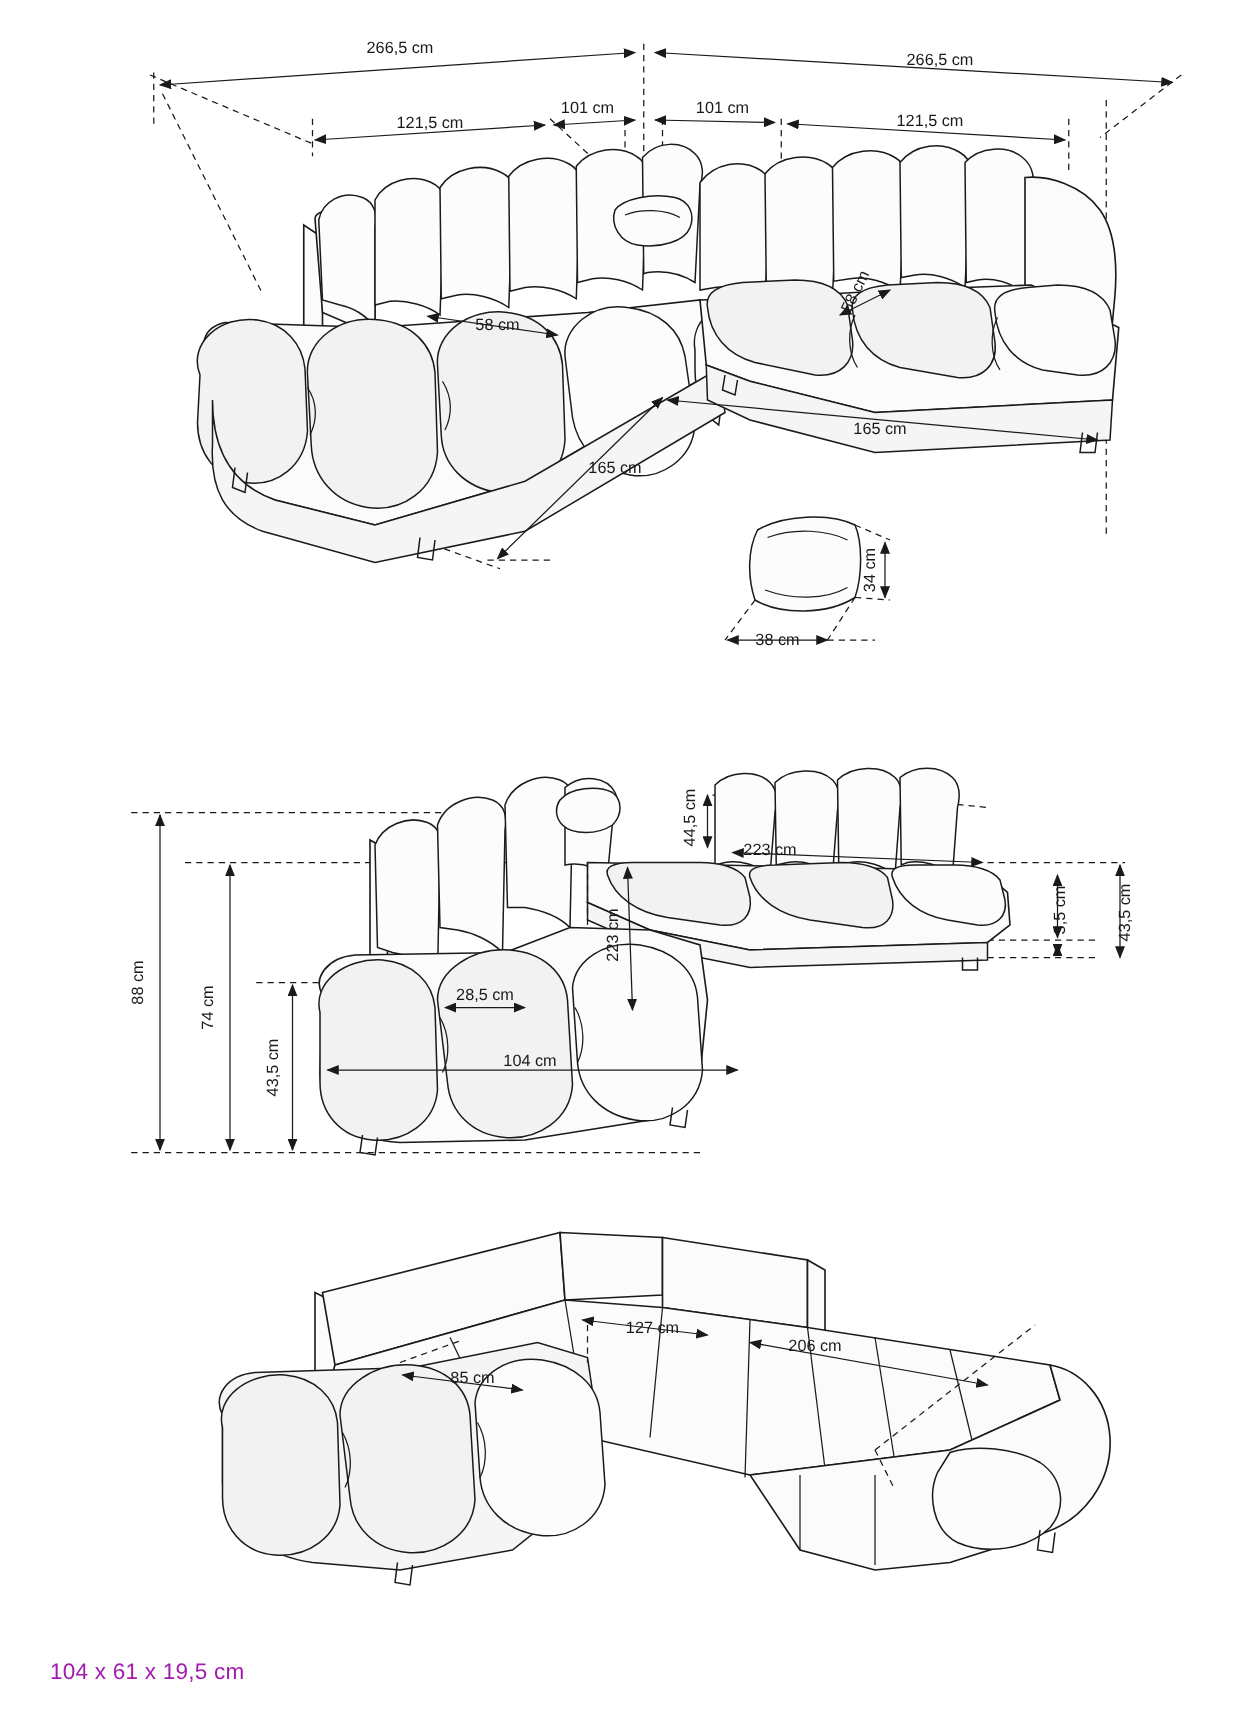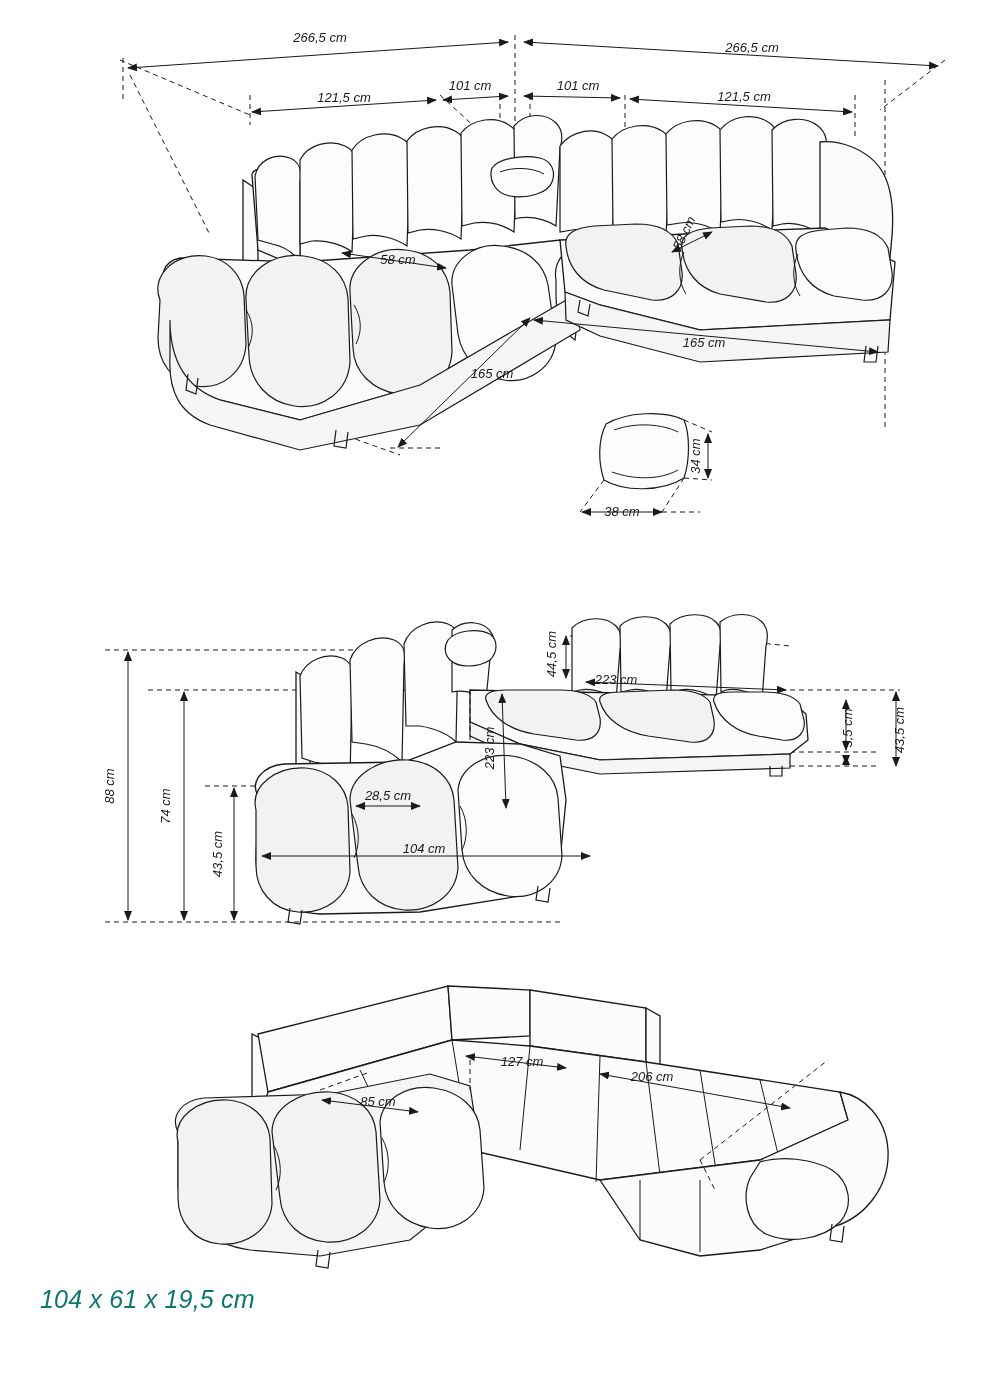--- a/index.html
+++ b/index.html
@@ -1,20 +1,20 @@
 <!DOCTYPE html>
 <html><head>
 <meta charset="utf-8">
 <style>
   html,body{margin:0;padding:0;background:#ffffff;}
   body{width:1000px;height:1373px;position:relative;font-family:"Liberation Sans",sans-serif;color:#1a1a1a;overflow:hidden;}
-  #sheet{position:absolute;left:0;top:0;width:1000px;height:1373px;font-style:italic;}
+  #sheet{position:absolute;left:0;top:0;width:1000px;height:1373px;}
   svg{position:absolute;left:0;top:0;width:1000px;height:1373px;}
   .dimtext{font-family:"Liberation Sans",sans-serif;font-size:13px;fill:#1a1a1a;}
-  .footnote{position:absolute;left:40px;top:1285px;font-size:25px;color:#0f766e;letter-spacing:0.2px;}
+  .footnote{position:absolute;left:40px;top:1327px;font-size:18px;color:#a21caf;letter-spacing:0.2px;}
   .ln{stroke:#1a1a1a;fill:none;}
   .thin{stroke-width:1;}
   .med{stroke-width:1.2;}
   .dash{stroke-dasharray:5 4;stroke-width:1;}
   .body-fill{fill:#fbfbfb;stroke:#1a1a1a;stroke-width:1.3;}
   .body-fill2{fill:#f5f5f5;stroke:#1a1a1a;stroke-width:1.2;}
   .cush{fill:#fcfcfc;stroke:#1a1a1a;stroke-width:1.2;}
   .cush-d{fill:#f2f2f2;stroke:#1a1a1a;stroke-width:1.2;}
   .seam{stroke:#1a1a1a;stroke-width:1;fill:none;}
 </style>

